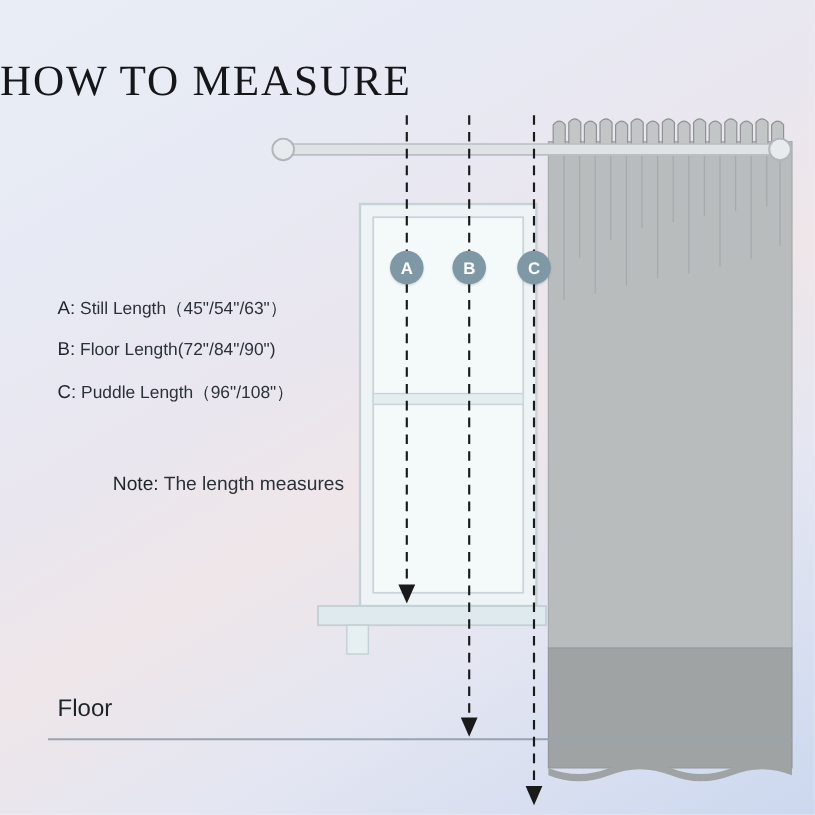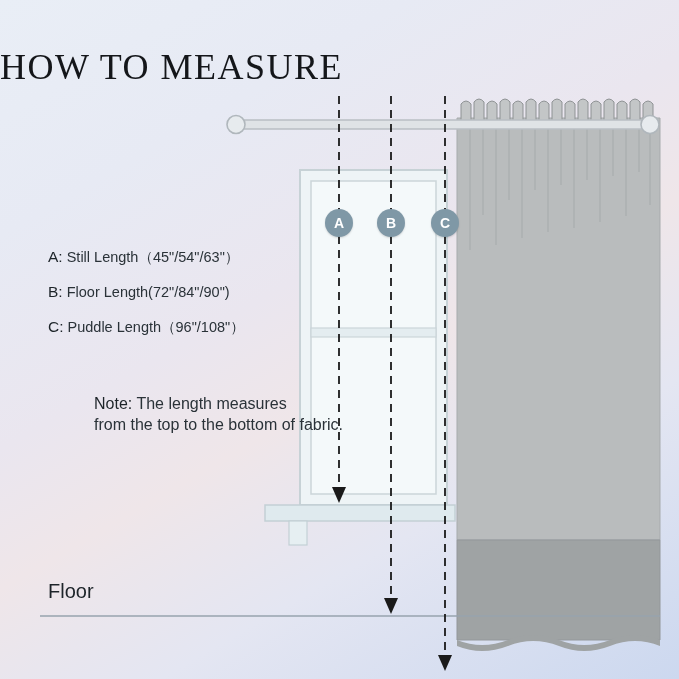--- a/index.html
+++ b/index.html
@@ -182,18 +182,17 @@
     <span>Floor Length(72"/84"/90")</span>
   </div>
   <div class="legend" id="legend-c">
     <span class="key">C:</span>
     <span>Puddle Length（96"/108"）</span>
   </div>
 
   <div id="note">
     <span class="note-label">Note:</span>
     <span>The length measures</span><br>
-    <span>from the top to the bottom of fabric.</span>
   </div>
 
   <div id="floor-label">Floor</div>
 
 </div>
 
 </body></html>

